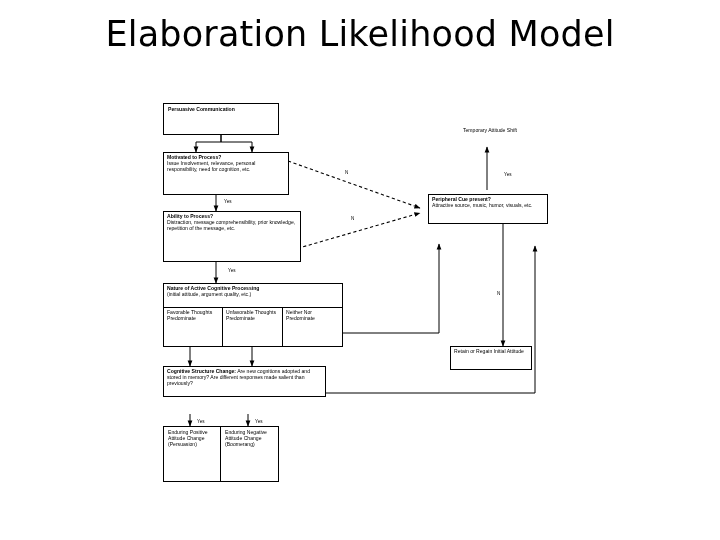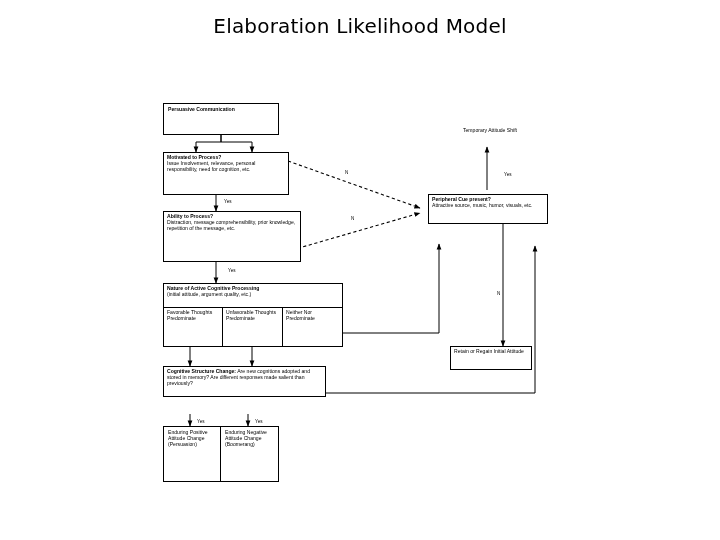--- a/index.html
+++ b/index.html
@@ -8,21 +8,21 @@
     background:#ffffff;
     font-family:"Liberation Sans", sans-serif;
     overflow:hidden;
     position:relative;
   }
   #slide{position:relative;width:720px;height:540px;}
 
   #title{
     position:absolute;left:0;top:14px;width:720px;
     text-align:center;
-    font-size:20px;
+    font-size:35px;
     font-weight:400;
     color:#000000;
     letter-spacing:.2px;
     font-family:"DejaVu Sans", sans-serif;
   }
 
   #diagram{position:absolute;left:0;top:0;width:720px;height:540px;}
 
   .box{
     position:absolute;

